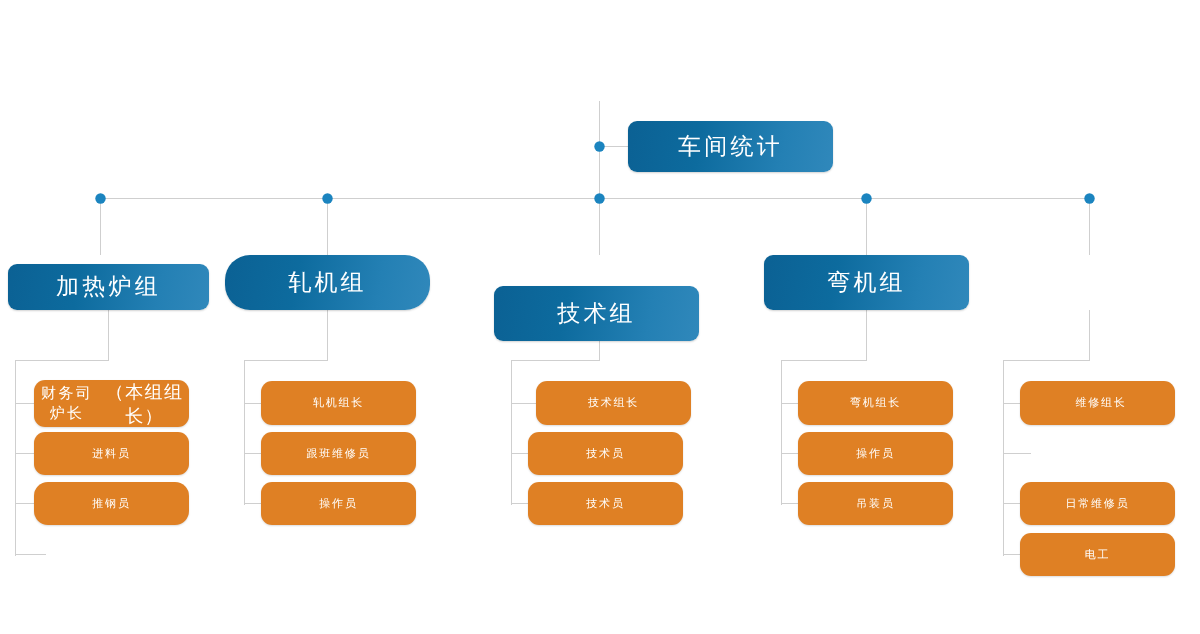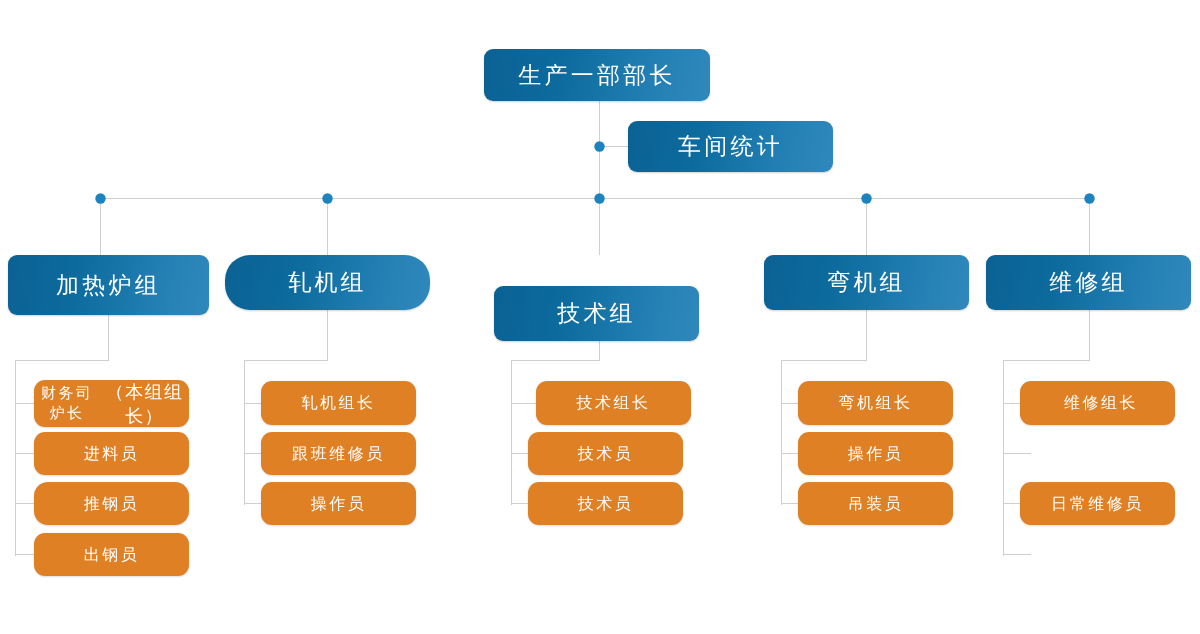--- a/index.html
+++ b/index.html
@@ -37,21 +37,21 @@
     border-radius: 9px;
   }
   .node.blue {
     background: linear-gradient(100deg, #0b6194 0%, #0d6b9e 35%, #2480b4 75%, #3088bb 100%);
     box-shadow: 0 1px 2px rgba(0,0,0,0.18);
     font-size: 23px;
   }
   .node.orange {
     background: #df8024;
     box-shadow: 0 1px 2px rgba(0,0,0,0.14);
-    font-size: 16px;
+    font-size: 11px;
     border-radius: 11px;
     letter-spacing: 0.16em;
   }
   .node.orange.two-line { font-size: 13.5px; line-height: 1.3; }
   .node.orange.two-line .l1 { font-size: 15px; display: block; letter-spacing: 0.16em; }
   .node.orange.two-line .l2 { font-size: 18px; display: block; letter-spacing: 0.08em; }
 </style>
 </head>
 <body>
 
@@ -102,56 +102,47 @@
     <g fill="#1b84bf">
       <circle cx="599.5" cy="146.5" r="5.2"></circle>
       <circle cx="599.5" cy="198.5" r="5.2"></circle>
       <circle cx="100.5" cy="198.5" r="5.2"></circle>
       <circle cx="327.5" cy="198.5" r="5.2"></circle>
       <circle cx="866.5" cy="198.5" r="5.2"></circle>
       <circle cx="1089.5" cy="198.5" r="5.2"></circle>
     </g>
   </svg>
 
-  <div class="node blue" style="left:484px; top:49px; width:226px; height:52px;">
-    <span>生产一部部长</span>
-  </div>
 
   <div class="node blue" style="left:628px; top:121px; width:205px; height:51px;">
     <span>车间统计</span>
   </div>
 
-  <div class="node blue" style="left:8px; top:255px; width:201px; height:60px;">
+  <div class="node blue" style="left:8px; top:264px; width:201px; height:46px;font-family:Liberation Serif, serif;">
     <span>加热炉组</span>
   </div>
   <div class="node blue" style="left:225px; top:255px; width:205px; height:55px;border-radius:25px;">
     <span>轧机组</span>
   </div>
   <div class="node blue" style="left:494px; top:255px; width:205px; height:55px;margin-top:31px;">
     <span>技术组</span>
   </div>
   <div class="node blue" style="left:764px; top:255px; width:205px; height:55px;">
     <span>弯机组</span>
   </div>
-  <div class="node blue" style="left:986px; top:255px; width:205px; height:55px;">
-    <span>维修组</span>
-  </div>
 
   <div class="node orange two-line" style="left:34px; top:380px; width:155px; height:47px; flex-direction:row;">
     <span class="l1">财务司炉长</span>
     <span class="l2">（本组组长）</span>
   </div>
   <div class="node orange" style="left:34px; top:432px; width:155px; height:43px;">
     <span>进料员</span>
   </div>
   <div class="node orange" style="left:34px; top:482px; width:155px; height:43px;border-radius:14px;">
     <span>推钢员</span>
-  </div>
-  <div class="node orange" style="left:34px; top:533px; width:155px; height:43px;">
-    <span>出钢员</span>
   </div>
 
   <div class="node orange" style="left:261px; top:381px; width:155px; height:44px;">
     <span>轧机组长</span>
   </div>
   <div class="node orange" style="left:261px; top:432px; width:155px; height:43px;">
     <span>跟班维修员</span>
   </div>
   <div class="node orange" style="left:261px; top:482px; width:155px; height:43px;">
     <span>操作员</span>
@@ -176,14 +167,17 @@
   <div class="node orange" style="left:798px; top:482px; width:155px; height:43px;">
     <span>吊装员</span>
   </div>
 
   <div class="node orange" style="left:1020px; top:381px; width:155px; height:44px;padding-left:7px;">
     <span>维修组长</span>
   </div>
   <div class="node orange" style="left:1020px; top:482px; width:155px; height:43px;">
     <span>日常维修员</span>
   </div>
+  <div class="node orange" style="left:1020px; top:533px; width:155px; height:43px;">
+    <span>电工</span>
+  </div>
 
 </div>
 
 </body></html>

